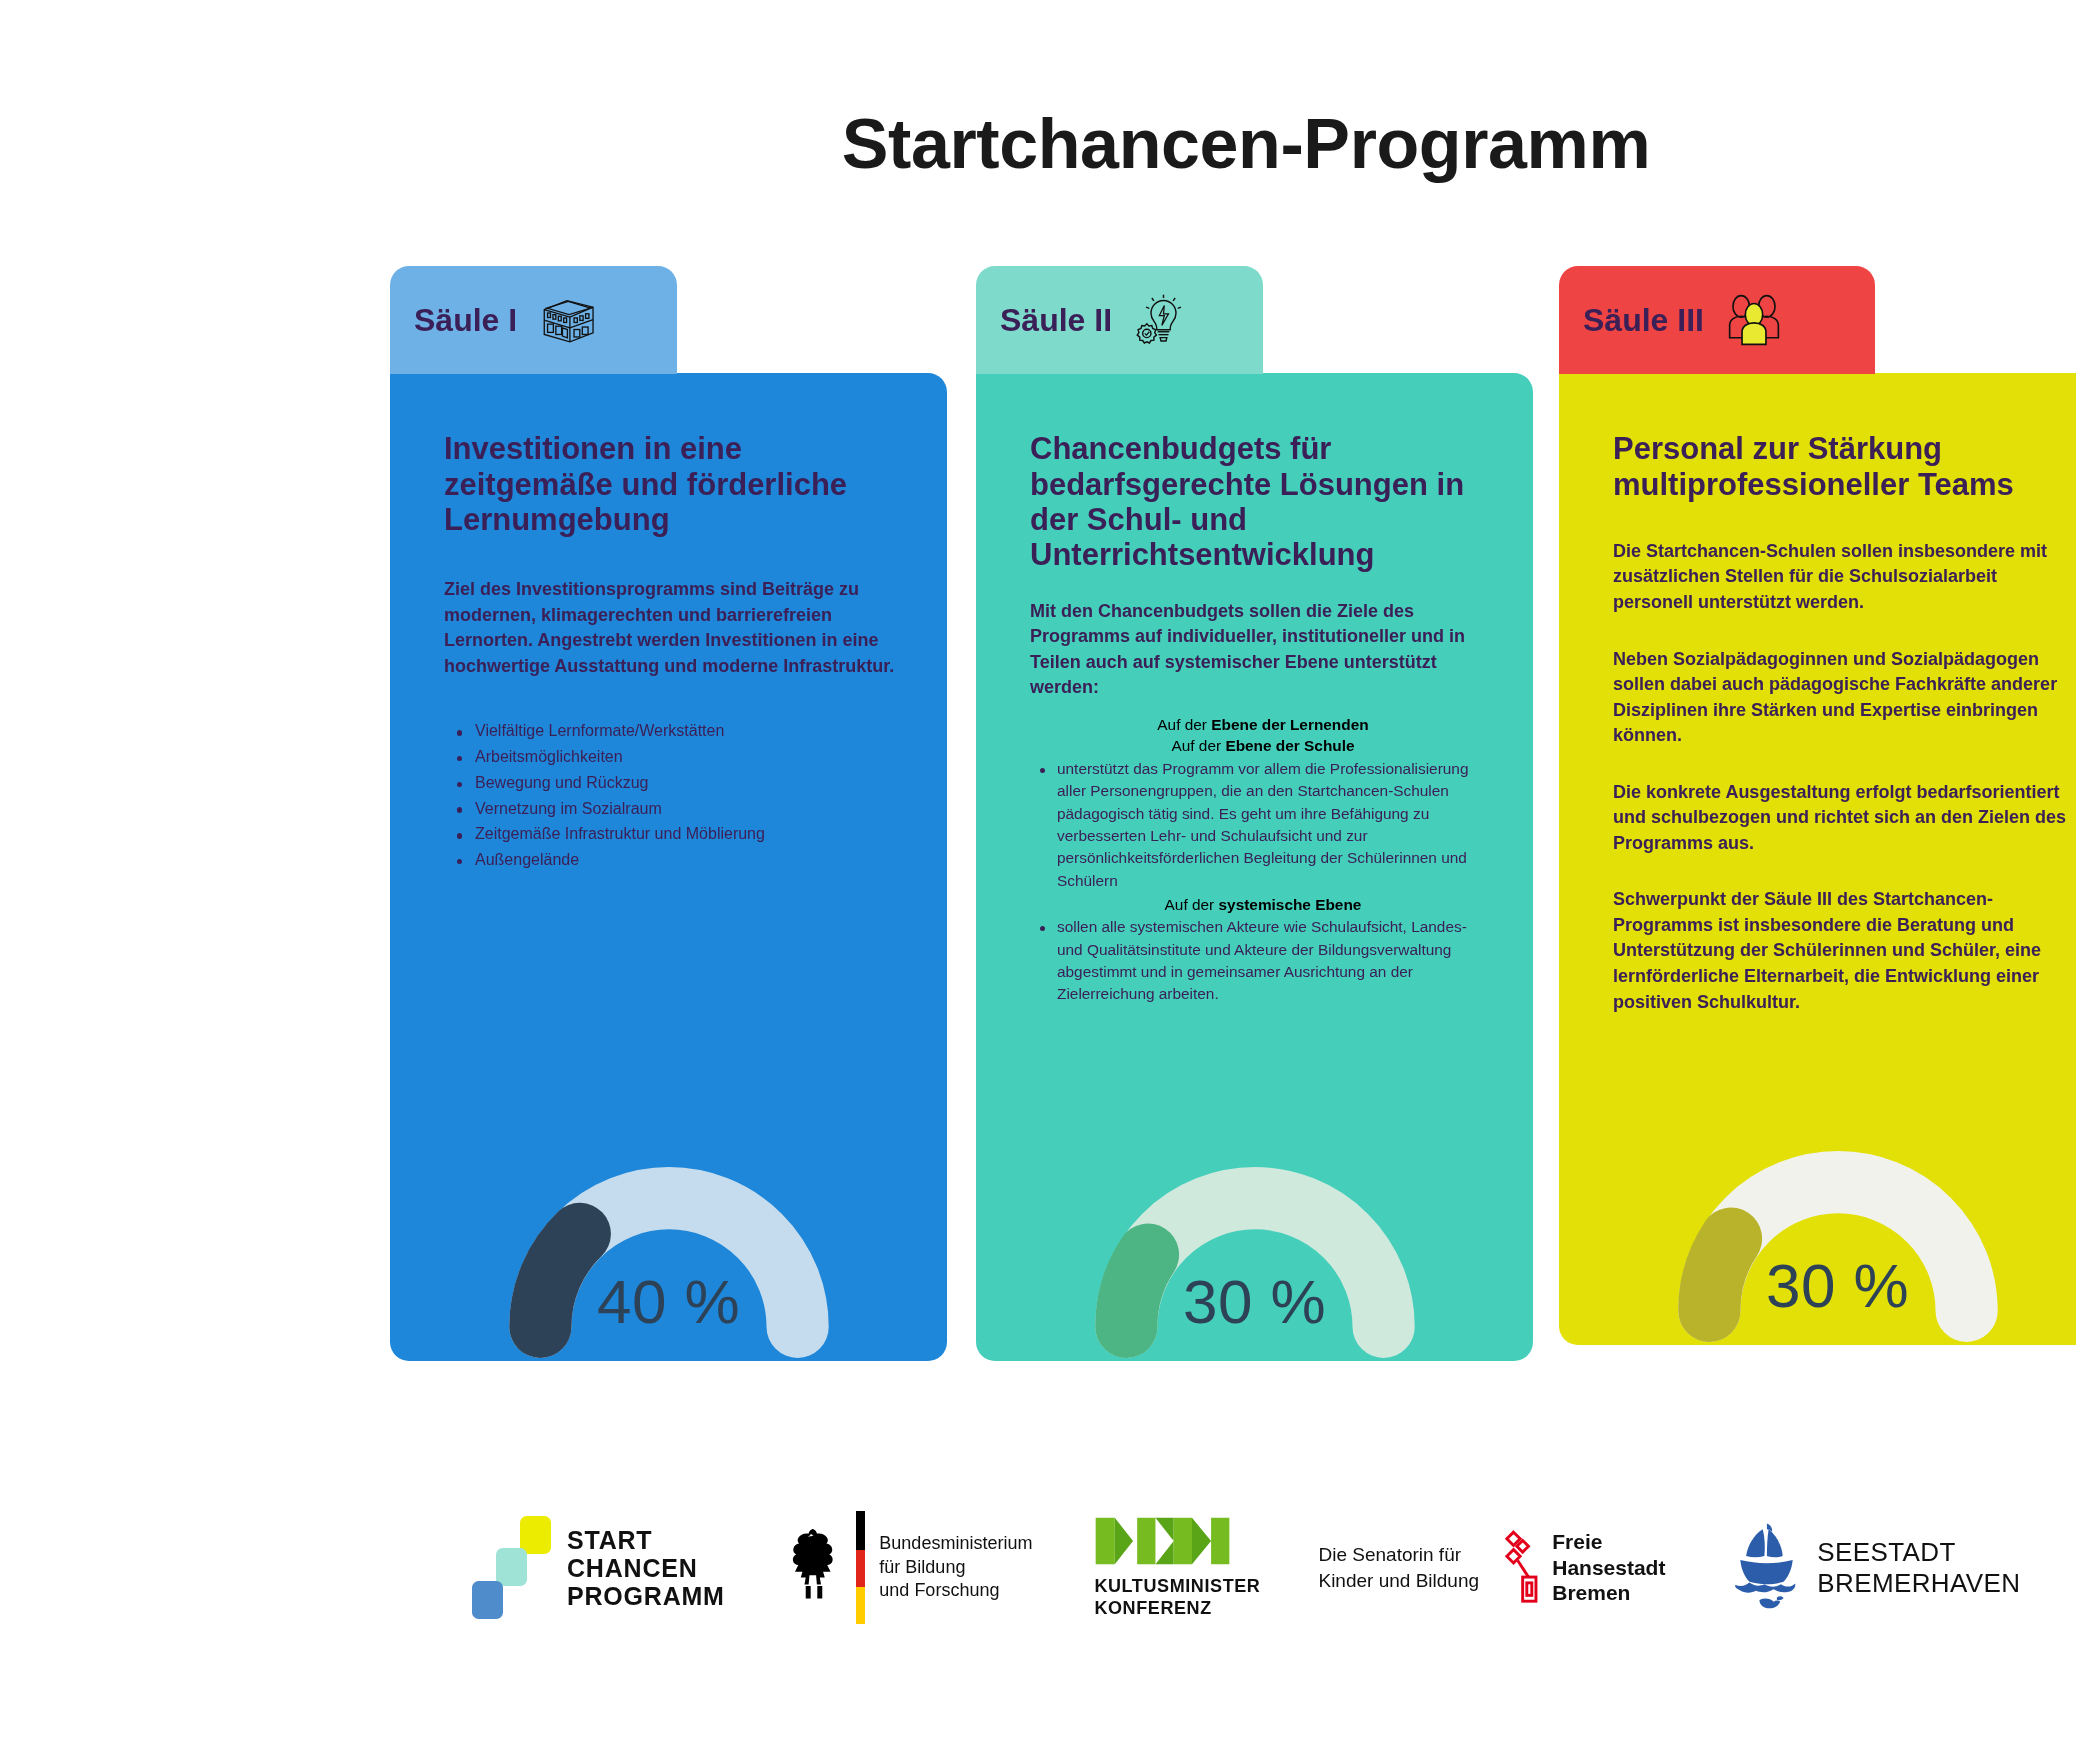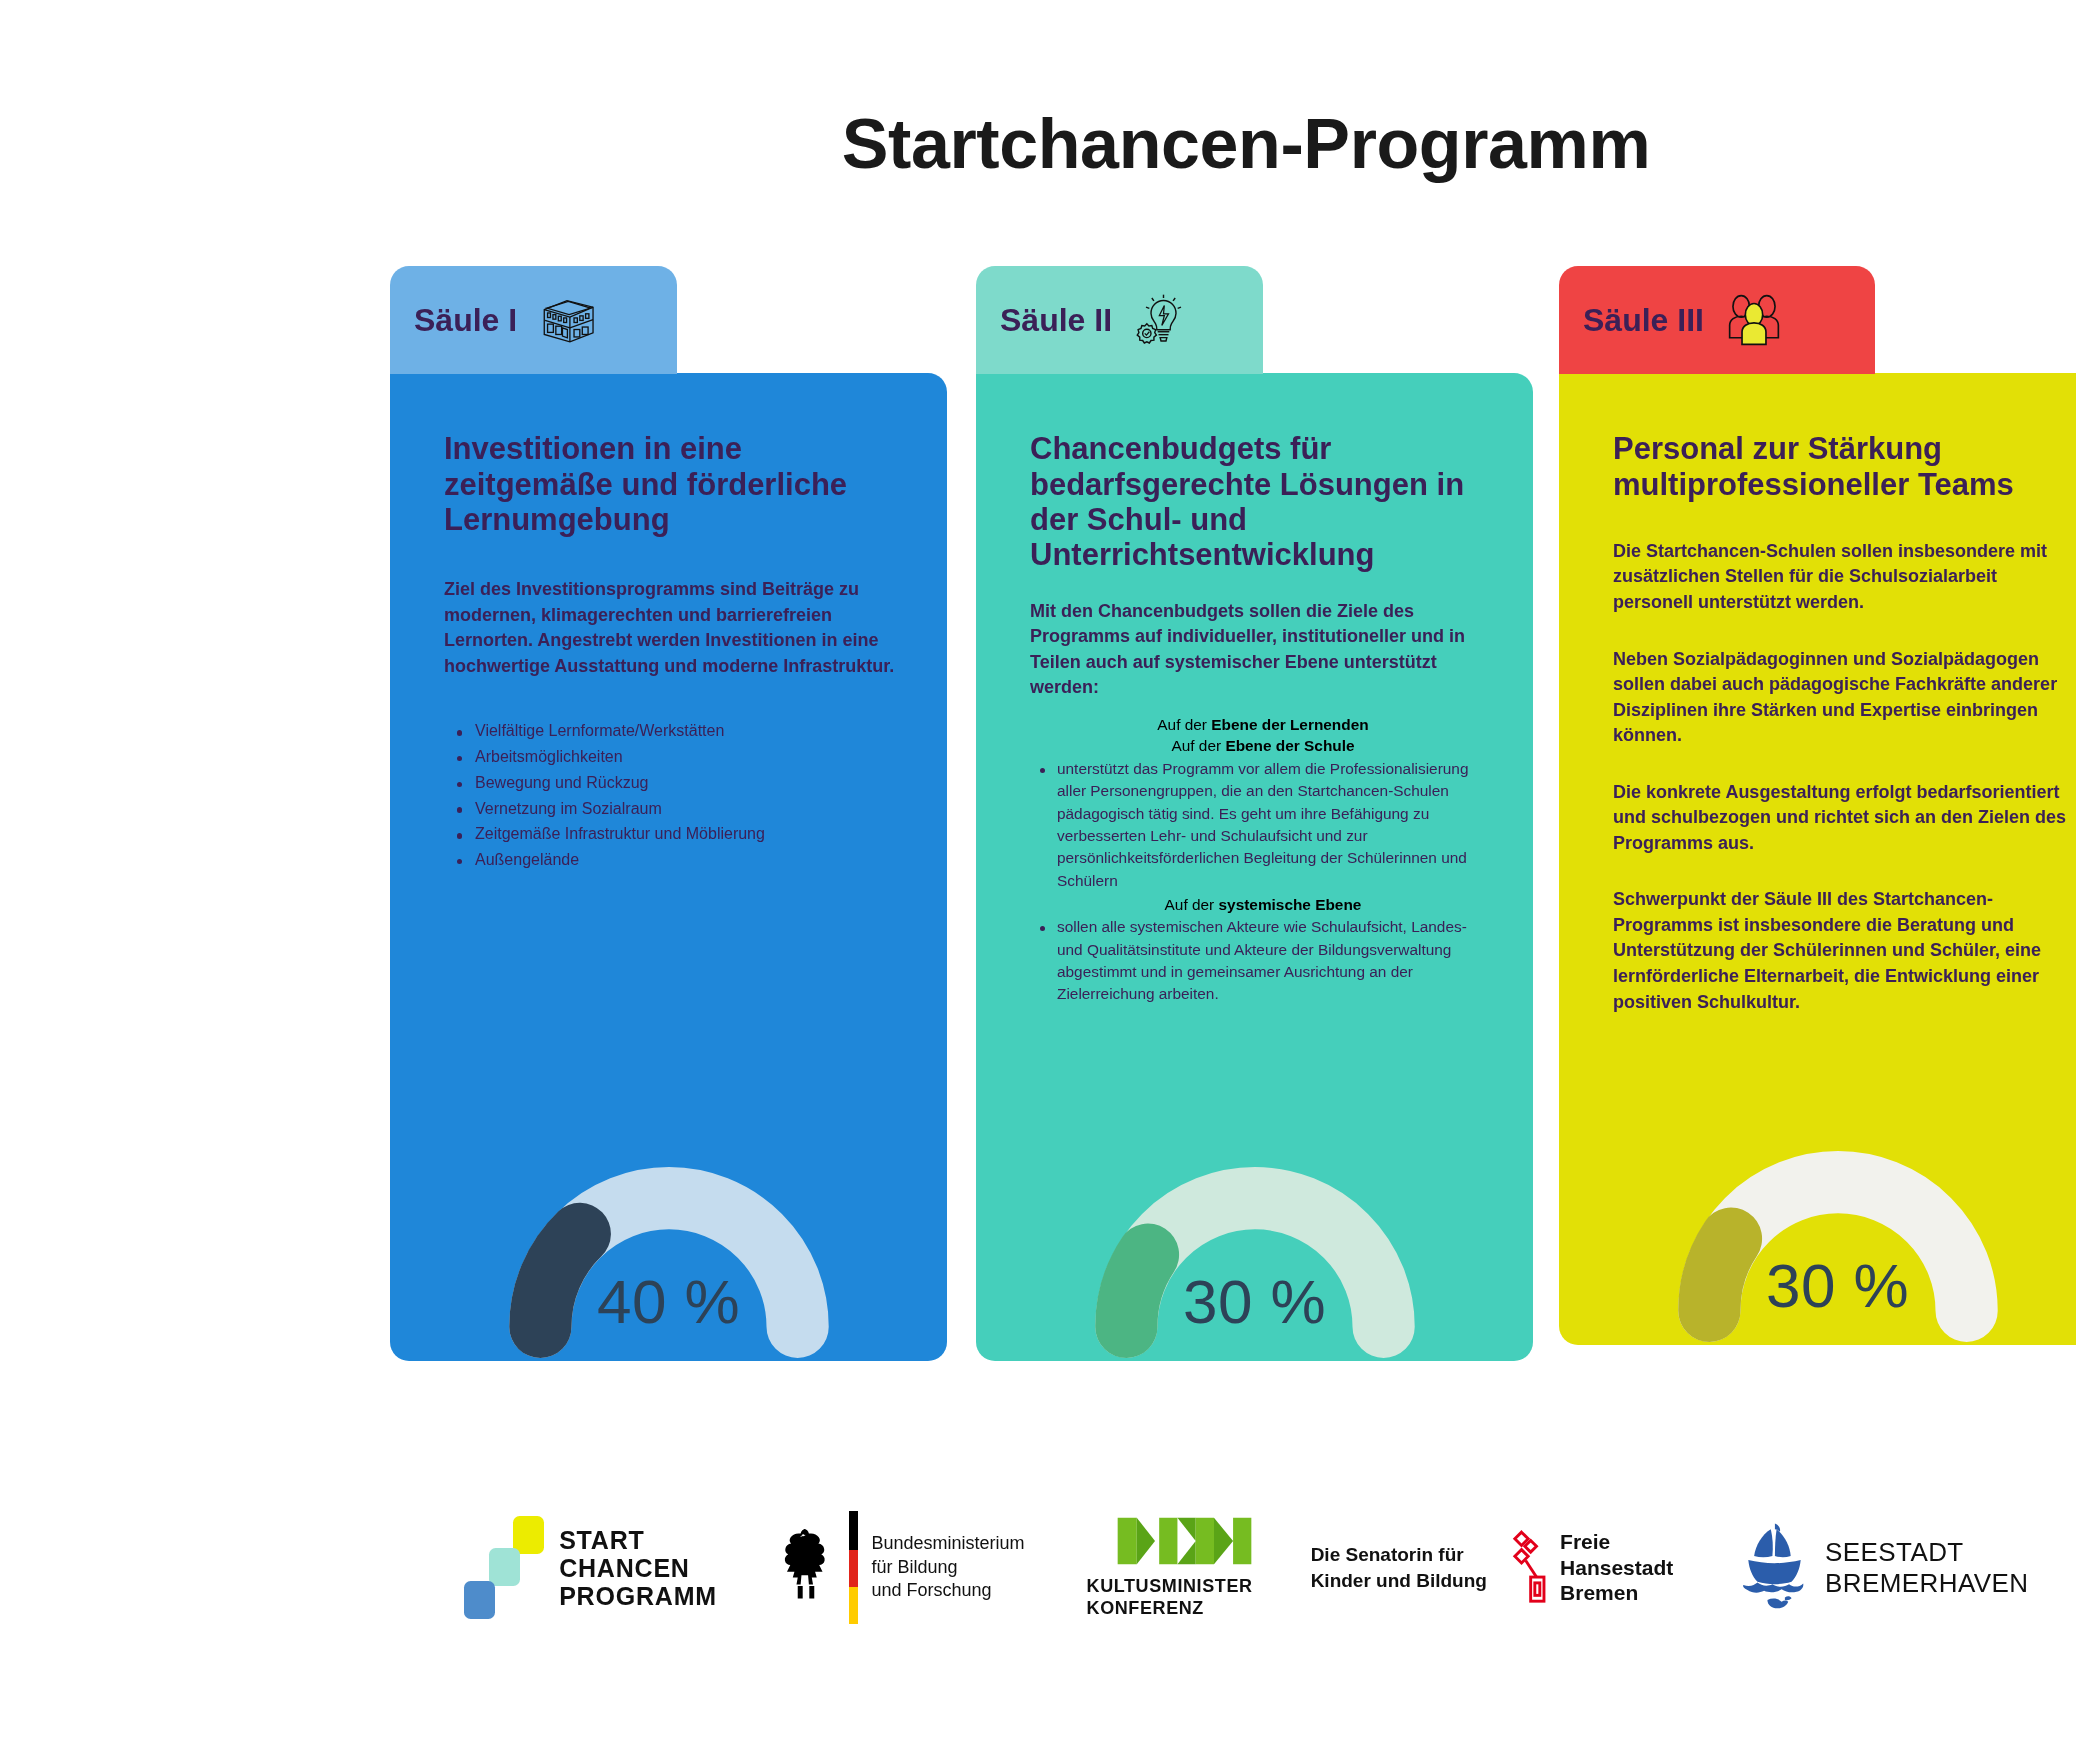--- a/index.html
+++ b/index.html
@@ -134,26 +134,26 @@
   .bmbf-text{font-size:18px;line-height:1.32;color:#111;font-weight:normal;}
 
   .logo-scp{margin-right:58px;}
   .scp-marks{position:relative;width:83px;height:104px;margin-right:12.5px;}
   .scp-marks span{position:absolute;width:31px;height:38px;border-radius:6.6px;}
   .scp-y{background:#ecec00;left:49px;top:0;}
   .scp-m{background:#9fe3d6;left:25px;top:32px;}
   .scp-b{background:#4e8ccb;left:0.8px;top:65px;}
   .scp-text{font-size:25px;line-height:1.12;font-weight:bold;color:#111;letter-spacing:0.8px;}
 
-  .logo-kmk{margin-right:58px;flex-direction:column;align-items:flex-end;}
+  .logo-kmk{margin-right:58px;flex-direction:column;align-items:flex-start;}
   .kmk-mark{width:137px;height:50px;margin-bottom:9px;}
   .kmk-text{font-size:18px;line-height:1.25;font-weight:bold;color:#111;letter-spacing:0.6px;}
 
   .logo-senat{margin-right:22.4px;}
-  .senat-text{font-size:19px;line-height:1.34;font-weight:bold;color:#111;text-align:left;}
+  .senat-text{font-size:19px;line-height:1.34;font-weight:normal;color:#111;text-align:left;}
 
   .logo-bremen{margin-right:62px;}
   .bremen-key{width:40px;height:79px;margin-right:10.8px;}
   .bremen-text{font-size:21px;line-height:1.22;font-weight:bold;color:#111;}
 
   .logo-bhv{}
   .bhv-mark{width:79px;height:96px;margin-right:10.8px;}
   .bhv-text{font-size:26px;line-height:1.18;color:#111;letter-spacing:0.4px;}
 </style>
 </head>

